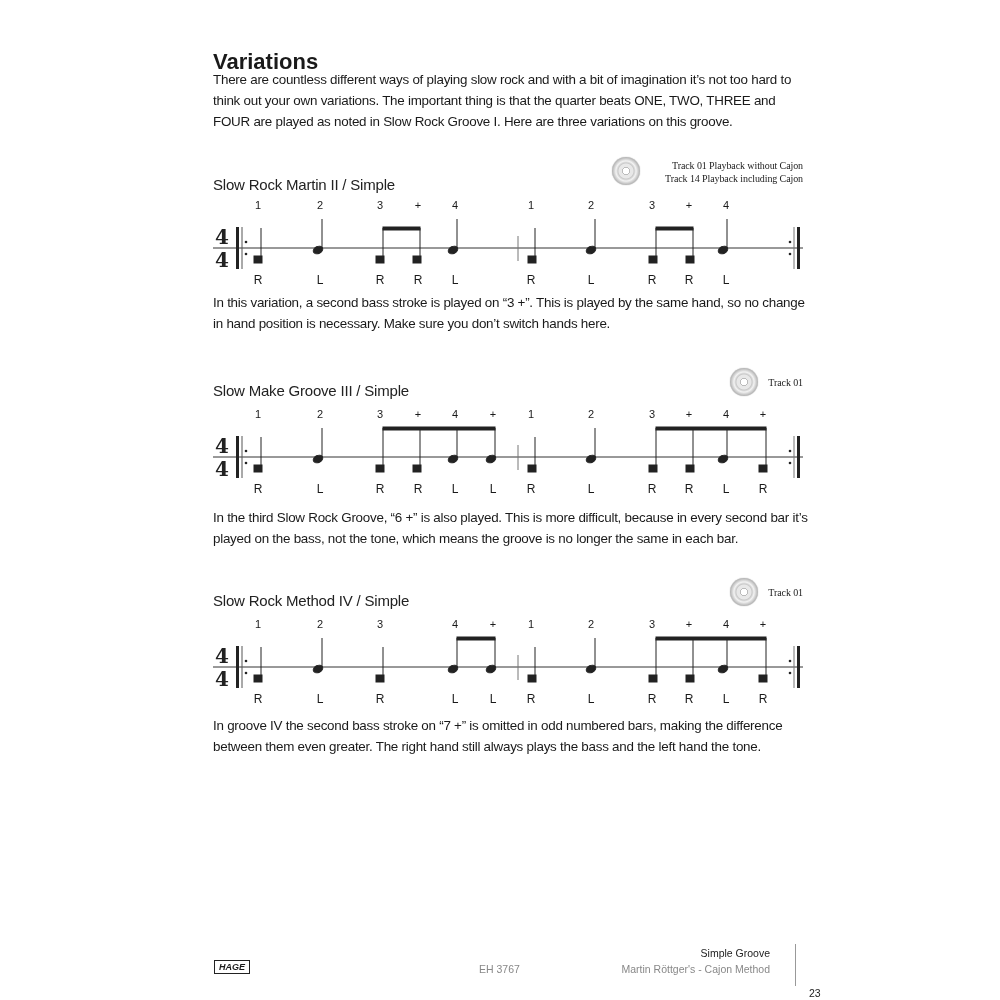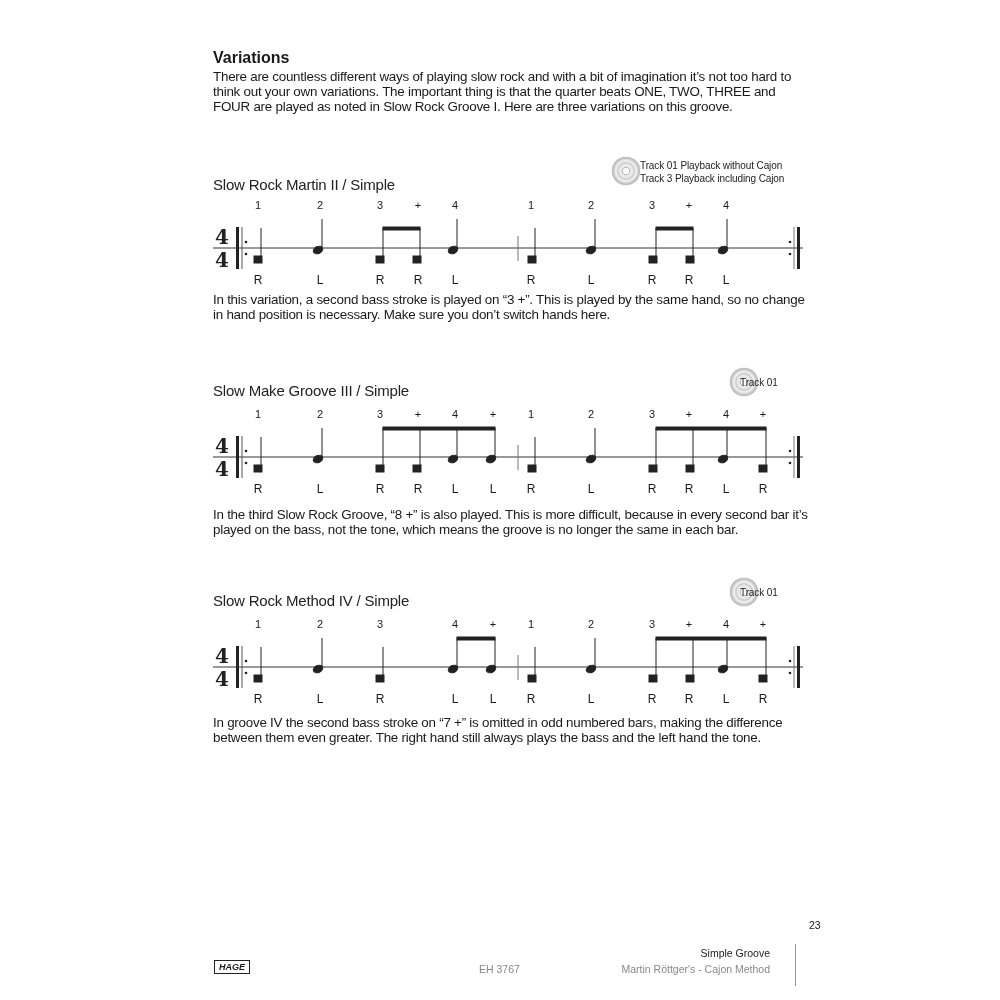--- a/index.html
+++ b/index.html
@@ -1,39 +1,39 @@
 <!DOCTYPE html>
 <html><head>
 <meta charset="utf-8">
 <style>
   html, body { margin:0; padding:0; background:#ffffff; }
   body { width:1000px; height:1000px; position:relative; overflow:hidden;
          font-family:"Liberation Sans", sans-serif; color:#1a1a1a; }
-  .page-heading { position:absolute; left:213px; top:49px; font-size:16px; font-weight:bold; }
-  .para { position:absolute; left:213px; width:600px; font-size:13.4px; line-height:15px; letter-spacing:-0.25px; }
+  .page-heading { position:absolute; left:213px; top:49px; font-size:22px; font-weight:bold; }
+  .para { position:absolute; left:213px; width:600px; font-size:13.4px; line-height:21px; letter-spacing:-0.25px; }
   .groove-title { position:absolute; left:213px; font-size:15px; letter-spacing:-0.2px; color:#222; }
   .cd { position:absolute; width:28px; height:28px; border-radius:50%;
         background:radial-gradient(circle at 50% 50%, #fff 0 3px, #bbb 3px 4px, #e8e8e8 4px 7px, #c9c9c9 8px, #f3f3f3 10px, #b0b0b0 14px);
         box-shadow:0 0 1px #999; }
-  .track-text { position:absolute; font-size:10px; line-height:13px; text-align:left; color:#222; letter-spacing:-0.1px; }
+  .track-text { position:absolute; font-size:10px; line-height:13px; text-align:right; color:#222; letter-spacing:-0.1px;font-family:Liberation Serif, serif; }
   .staff { position:absolute; left:213px; width:600px; height:90px; }
   .count { position:absolute; font-size:11px; transform:translateX(-50%); top:0; }
   .hand { position:absolute; font-size:12px; transform:translateX(-50%); top:74px; }
   .footer-text { position:absolute; font-size:10.5px; }
 </style>
 </head>
 <body>
 
 <div class="page-heading">Variations</div>
 <div class="para" style="top:69px;">There are countless different ways of playing slow rock and with a bit of imagination it’s not too hard to think out your own variations. The important thing is that the quarter beats ONE, TWO, THREE and FOUR are played as noted in Slow Rock Groove I. Here are three variations on this groove.</div>
 
 <div class="cd" style="left:612px;top:157px;"></div>
 <div class="track-text" style="left:640px;top:159px;width:163px;">
   <div>Track 01  Playback without Cajon</div>
-  <div>Track 3  Playback including Cajon</div>
+  <div>Track 14  Playback including Cajon</div>
 </div>
 <div class="groove-title" style="top:176px;">Slow Rock Martin II / Simple</div>
 <div class="staff" style="top:199px;">
   <svg width="600" height="90" style="position:absolute;left:0;top:0">
     <g font-family="DejaVu Serif, serif" font-weight="bold" font-size="20" fill="#222">
       <text x="2" y="45">4</text>
         <text x="2" y="68">4</text>
     </g>
     <line x1="0" y1="49" x2="590" y2="49" stroke="#333" stroke-width="1"></line>
     <rect x="23" y="28" width="3" height="42" fill="#222"></rect>
@@ -161,21 +161,21 @@
   <span class="hand" style="left:205px">R</span>
   <span class="hand" style="left:242px">L</span>
   <span class="hand" style="left:280px">L</span>
   <span class="hand" style="left:318px">R</span>
   <span class="hand" style="left:378px">L</span>
   <span class="hand" style="left:439px">R</span>
   <span class="hand" style="left:476px">R</span>
   <span class="hand" style="left:513px">L</span>
   <span class="hand" style="left:550px">R</span>
 </div>
-<div class="para" style="top:507px;">In the third Slow Rock Groove, “8 +” is also played. This is more difficult, because in every second bar it’s played on the bass, not the tone, which means the groove is no longer the same in each bar.</div>
+<div class="para" style="top:507px;">In the third Slow Rock Groove, “6 +” is also played. This is more difficult, because in every second bar it’s played on the bass, not the tone, which means the groove is no longer the same in each bar.</div>
 
 <div class="cd" style="left:730px;top:578px;"></div>
 <div class="track-text" style="left:740px;top:586px;width:63px;">Track 01</div>
 <div class="groove-title" style="top:592px;">Slow Rock Method IV / Simple</div>
 <div class="staff" style="top:618px;">
   <svg width="600" height="90" style="position:absolute;left:0;top:0">
     <g font-family="DejaVu Serif, serif" font-weight="bold" font-size="20" fill="#222">
       <text x="2" y="45">4</text>
         <text x="2" y="68">4</text>
     </g>
@@ -239,13 +239,13 @@
   <span class="hand" style="left:513px">L</span>
   <span class="hand" style="left:550px">R</span>
 </div>
 <div class="para" style="top:715px;">In groove IV the second bass stroke on “7 +” is omitted in odd numbered bars, making the difference between them even greater. The right hand still always plays the bass and the left hand the tone.</div>
 
 <div style="position:absolute;left:214px;top:960px;width:34px;height:12px;border:1px solid #222;font-size:9px;font-weight:bold;font-style:italic;text-align:center;line-height:12px;">HAGE</div>
 <div class="footer-text" style="left:479px;top:963px;color:#888;">EH 3767</div>
 <div class="footer-text" style="left:620px;top:947px;width:150px;text-align:right;color:#222;">Simple Groove</div>
 <div class="footer-text" style="left:580px;top:963px;width:190px;text-align:right;color:#888;">Martin Röttger's - Cajon Method</div>
 <div style="position:absolute;left:795px;top:944px;width:1px;height:42px;background:#999;"></div>
-<div class="footer-text" style="left:809px;top:919px;color:#222;">23</div>
+<div class="footer-text" style="left:809px;top:987px;color:#222;">23</div>
 
 </body></html>

